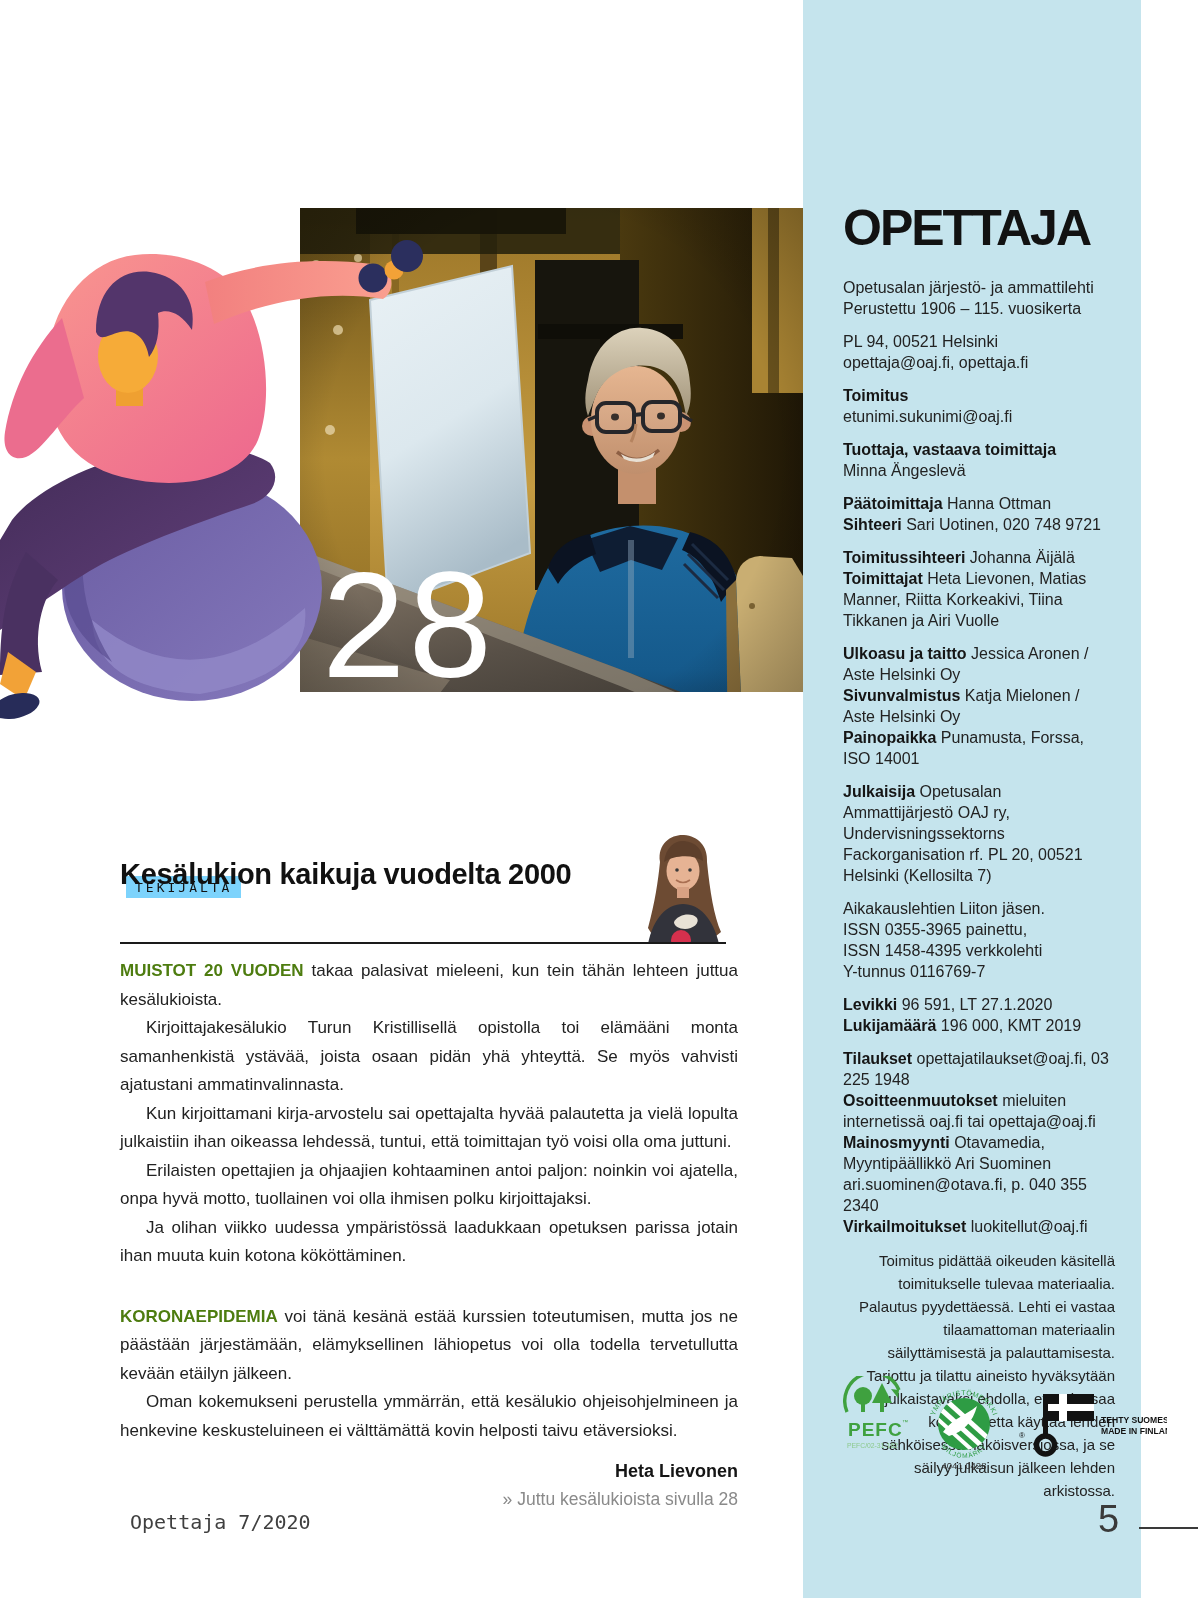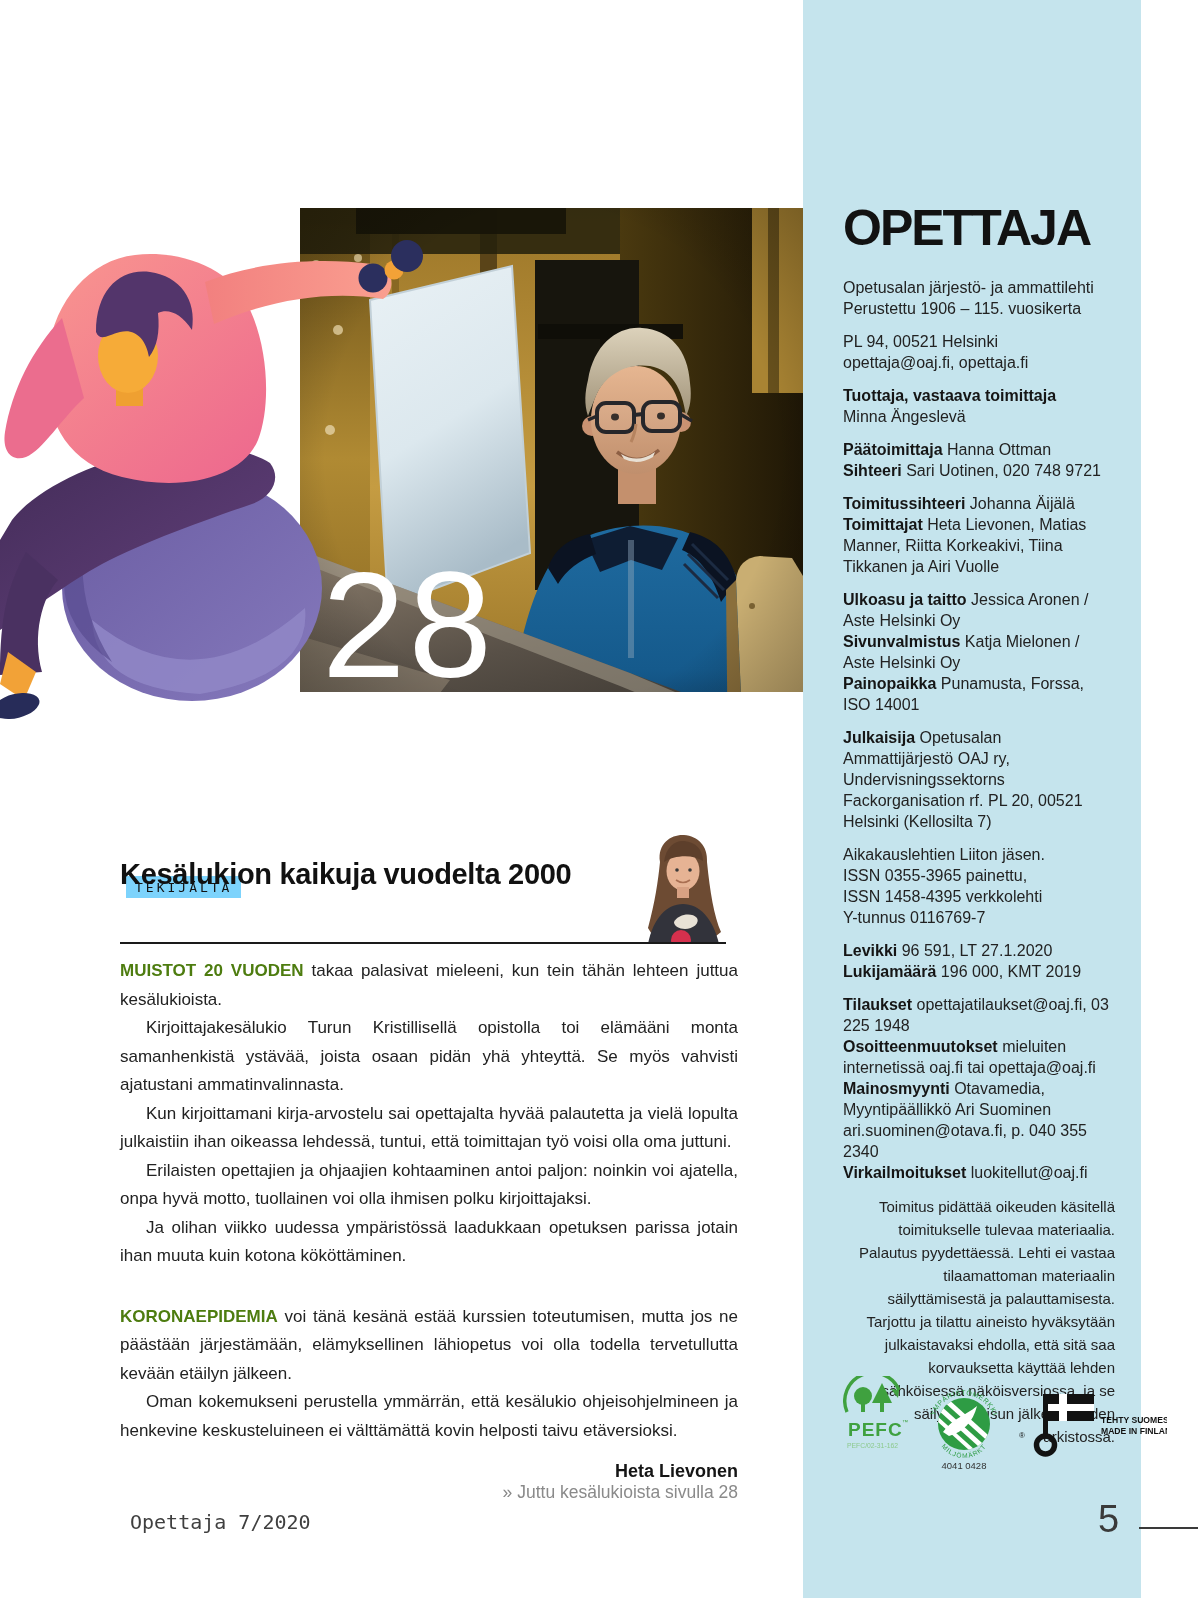--- a/index.html
+++ b/index.html
@@ -28,21 +28,21 @@
             letter-spacing:-0.3px;color:#111;margin:0;}
   .portrait{position:absolute;left:640px;top:830px;width:86px;height:114px;}
   .rule{position:absolute;left:120px;top:942px;width:606px;height:2px;background:#1a1a1a;}
   .body-col{position:absolute;left:120px;top:957px;width:618px;}
   .body-col p{margin:0;font-size:17px;line-height:28.5px;text-align:justify;color:#222;}
   .body-col p.indent{text-indent:26px;}
   .body-col p.space-before{margin-top:32px;}
   .body-col p strong{font-weight:700;color:#4d7c0f;}
   .signature{width:618px;text-align:right;margin-top:16px;}
   .signature .sig-name{font-size:18px;font-weight:700;color:#151515;}
-  .signature .sig-note{font-size:17.5px;color:#8a8a8a;}
+  .signature .sig-note{font-size:17.5px;color:#8a8a8a;margin-top:7px;}
   .footer-left{position:absolute;left:130px;top:1510px;font-family:"DejaVu Sans Mono",monospace;
                font-size:20px;color:#3f3f3f;}
 </style>
 </head>
 <body>
 
 <div class="page">
 
   <div class="photo">
     <svg width="503" height="558" viewBox="0 0 503 558">
@@ -217,20 +217,21 @@
       <div class="sig-name">Heta Lievonen</div>
       <div class="sig-note" style="color: rgb(138, 138, 138);">» Juttu kesälukioista sivulla 28</div>
     </div>
   </div>
 
   <div class="masthead" style="background: rgb(197, 228, 237);">
     <h2 class="mast-title">OPETTAJA</h2>
     <div>
         <p class="mast-block"><span>Opetusalan järjestö- ja ammattilehti</span><br><span>Perustettu 1906 – 115. vuosikerta</span></p>
         <p class="mast-block"><span>PL 94, 00521 Helsinki</span><br><span>opettaja@oaj.fi, opettaja.fi</span></p>
+        <p class="mast-block"><strong>Toimitus</strong><br><span>etunimi.sukunimi@oaj.fi</span></p>
         <p class="mast-block"><strong>Tuottaja, vastaava toimittaja</strong><br><span>Minna Ängeslevä</span></p>
         <p class="mast-block"><strong>Päätoimittaja</strong><span> Hanna Ottman</span><br><strong>Sihteeri</strong><span> Sari Uotinen, 020 748 9721</span></p>
         <p class="mast-block"><strong>Toimitussihteeri</strong><span> Johanna Äijälä</span><br><strong>Toimittajat</strong><span> Heta Lievonen, Matias Manner, Riitta Korkeakivi, Tiina Tikkanen ja Airi Vuolle</span></p>
         <p class="mast-block"><strong>Ulkoasu ja taitto</strong><span> Jessica Aronen / Aste Helsinki Oy</span><br><strong>Sivunvalmistus</strong><span> Katja Mielonen / Aste Helsinki Oy</span><br><strong>Painopaikka</strong><span> Punamusta, Forssa, ISO 14001</span></p>
         <p class="mast-block"><strong>Julkaisija</strong><span> Opetusalan Ammattijärjestö OAJ ry, Undervisningssektorns Fackorganisation rf. PL 20, 00521 Helsinki (Kellosilta 7)</span></p>
         <p class="mast-block"><span>Aikakauslehtien Liiton jäsen.</span><br><span>ISSN 0355-3965 painettu,</span><br><span>ISSN 1458-4395 verkkolehti</span><br><span>Y-tunnus 0116769-7</span></p>
         <p class="mast-block"><strong>Levikki</strong><span> 96 591, LT 27.1.2020</span><br><strong>Lukijamäärä</strong><span> 196 000, KMT 2019</span></p>
         <p class="mast-block"><strong>Tilaukset</strong><span> opettajatilaukset@oaj.fi, 03 225 1948</span><br><strong>Osoitteenmuutokset</strong><span> mieluiten internetissä oaj.fi tai opettaja@oaj.fi</span><br><strong>Mainosmyynti</strong><span> Otavamedia, Myyntipäällikkö Ari Suominen ari.suominen@otava.fi, p. 040 355 2340</span><br><strong>Virkailmoitukset</strong><span> luokitellut@oaj.fi</span></p>
         <p class="mast-block small"><span>Toimitus pidättää oikeuden käsitellä toimitukselle tulevaa materiaalia. Palautus pyydettäessä. Lehti ei vastaa tilaamattoman materiaalin säilyttämisestä ja palauttamisesta. Tarjottu ja tilattu aineisto hyväksytään julkaistavaksi ehdolla, että sitä saa korvauksetta käyttää lehden sähköisessä näköisversiossa, ja se säilyy julkaisun jälkeen lehden arkistossa.</span></p>
       </div>

